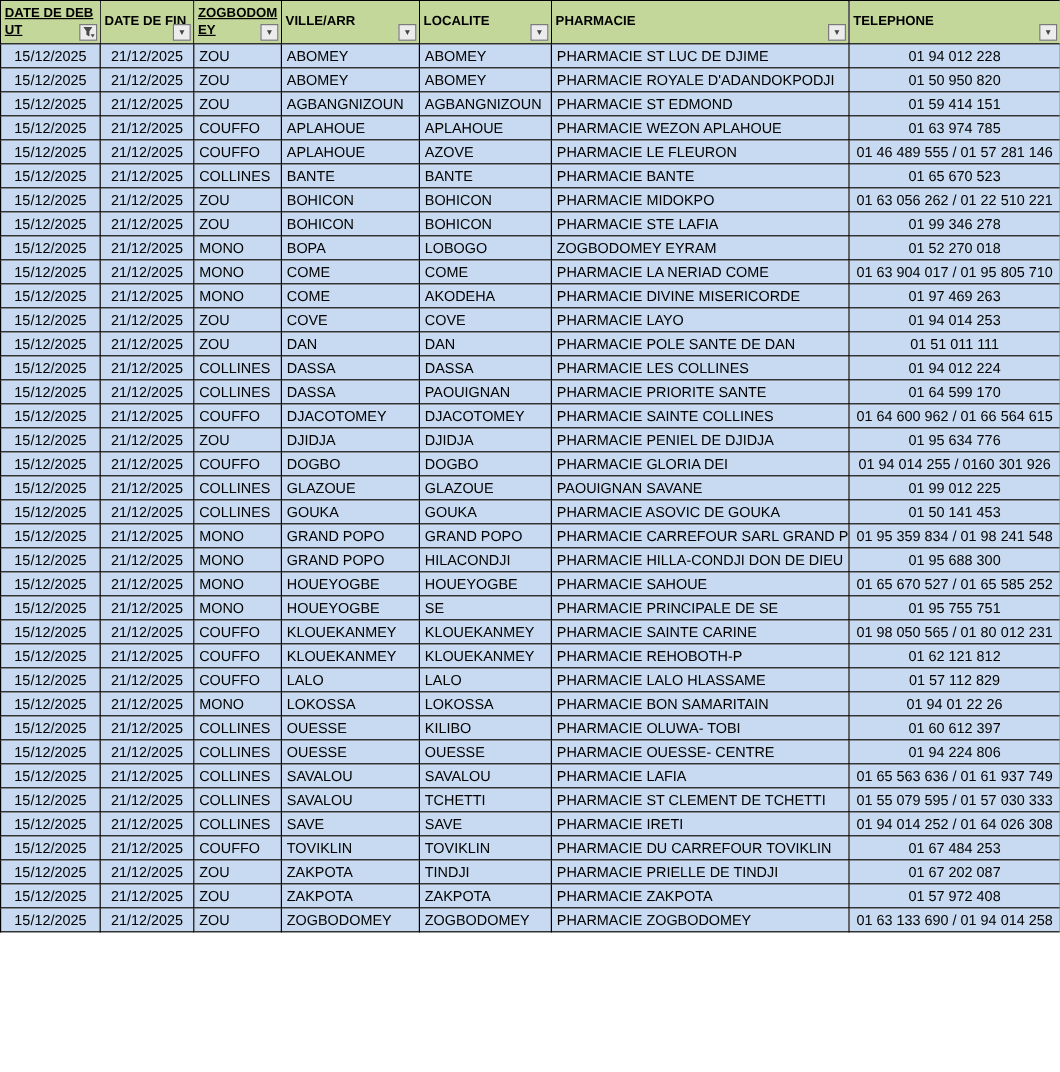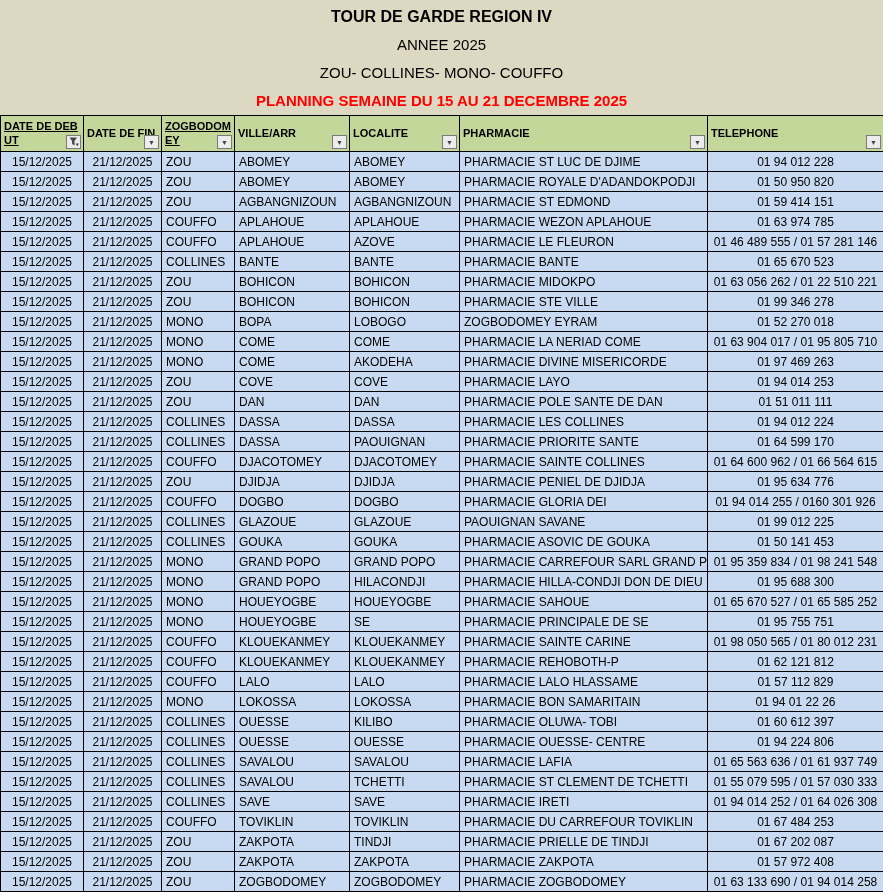--- a/index.html
+++ b/index.html
@@ -50,26 +50,20 @@
     display:flex; align-items:center; justify-content:center;
     cursor:pointer; padding:0;
   }
   .arrow-glyph{font-size:7px; color:#444; line-height:1;}
   .funnel-svg{display:block;}
 </style>
 </head>
 <body>
 
 <div class="sheet">
-  <div class="titles">
-    <div class="title-line t1">TOUR DE GARDE REGION IV</div>
-    <div class="title-line t2">ANNEE 2025</div>
-    <div class="title-line t3">ZOU- COLLINES- MONO- COUFFO</div>
-    <div class="title-line t4">PLANNING SEMAINE DU 15 AU 21 DECEMBRE 2025</div>
-  </div>
 
   <table>
     <colgroup>
       <col class="c0">
         <col class="c1">
         <col class="c2">
         <col class="c3">
       <col class="c4">
         <col class="c5">
         <col class="c6">
@@ -167,21 +161,21 @@
           <td>BOHICON</td>
           <td>PHARMACIE MIDOKPO</td>
           <td class="center">01 63 056 262 / 01 22 510 221</td>
         </tr>
         <tr>
           <td class="center">15/12/2025</td>
           <td class="center">21/12/2025</td>
           <td>ZOU</td>
           <td>BOHICON</td>
           <td>BOHICON</td>
-          <td>PHARMACIE STE VILLE</td>
+          <td>PHARMACIE STE LAFIA</td>
           <td class="center">01 99 346 278</td>
         </tr>
         <tr>
           <td class="center">15/12/2025</td>
           <td class="center">21/12/2025</td>
           <td>MONO</td>
           <td>BOPA</td>
           <td>LOBOGO</td>
           <td>ZOGBODOMEY EYRAM</td>
           <td class="center">01 52 270 018</td>

